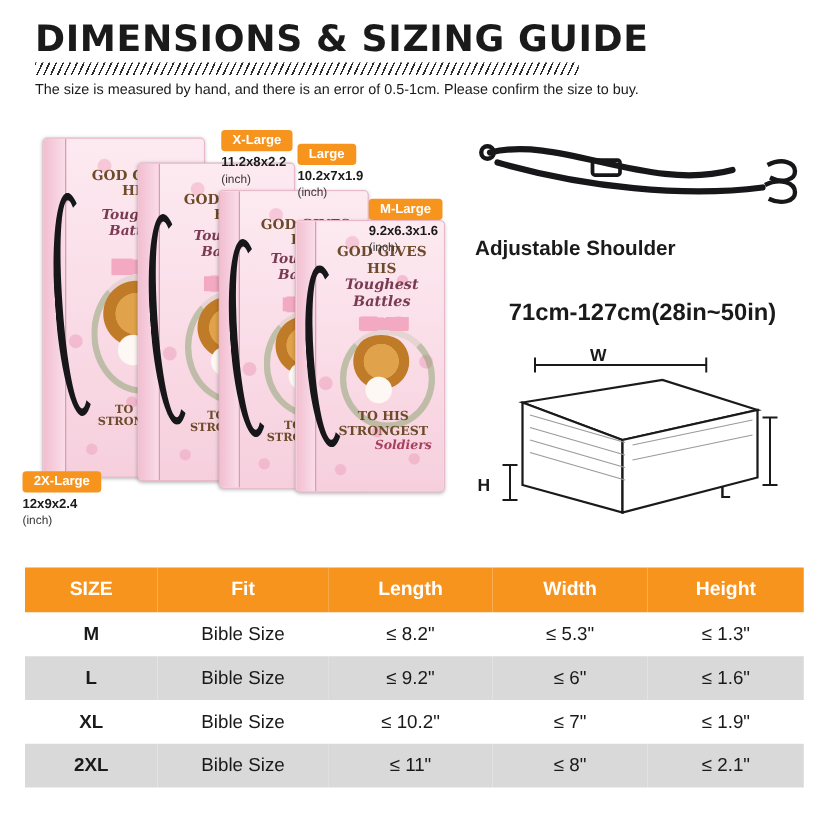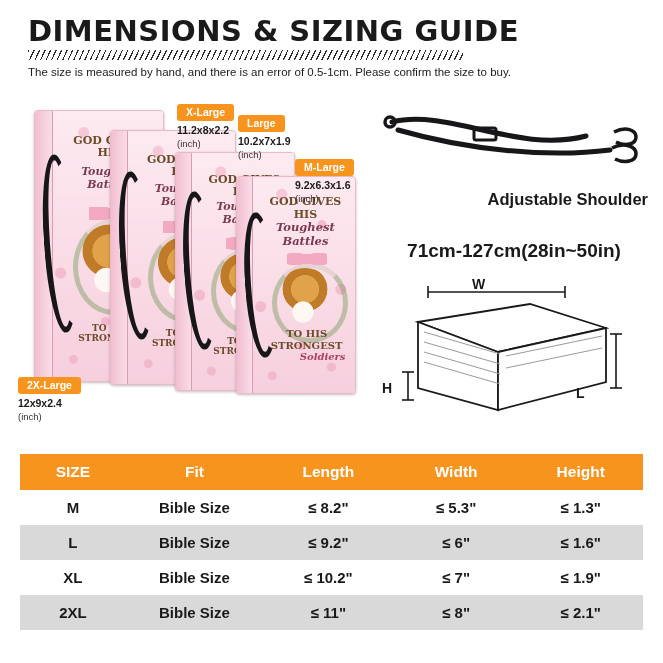--- a/index.html
+++ b/index.html
@@ -227,21 +227,21 @@
     left: 378px;
     top: 110px;
     width: 265px;
     height: 60px;
   }
   .strap-text {
     position: absolute;
     left: 380px;
     top: 188px;
     width: 268px;
-    text-align: right;
+    text-align: left;
     font-size: 16.5px;
     font-weight: bold;
     color: #1a1a1a;
     line-height: 1.35;
   }
   .strap-len {
     position: absolute;
     left: 380px;
     top: 240px;
     width: 268px;
@@ -282,21 +282,21 @@
     background: #f7941e;
     color: #ffffff;
     font-weight: bold;
     padding: 9px 4px;
     font-size: 15.5px;
     border: none;
   }
   table.size-table td {
     text-align: center;
     padding: 9px 4px;
-    font-weight: bold;
+    font-weight: normal;
     color: #1a1a1a;
     border: none;
   }
   table.size-table tr.odd td { background: #ffffff; }
   table.size-table tr.even td { background: #d9d9d9; }
   table.size-table td.sizecol { font-weight: bold; }
 </style>
 </head>
 <body>
 

